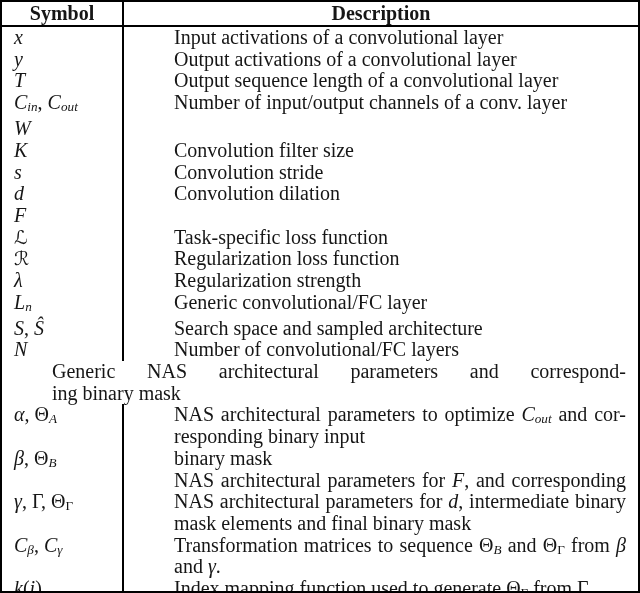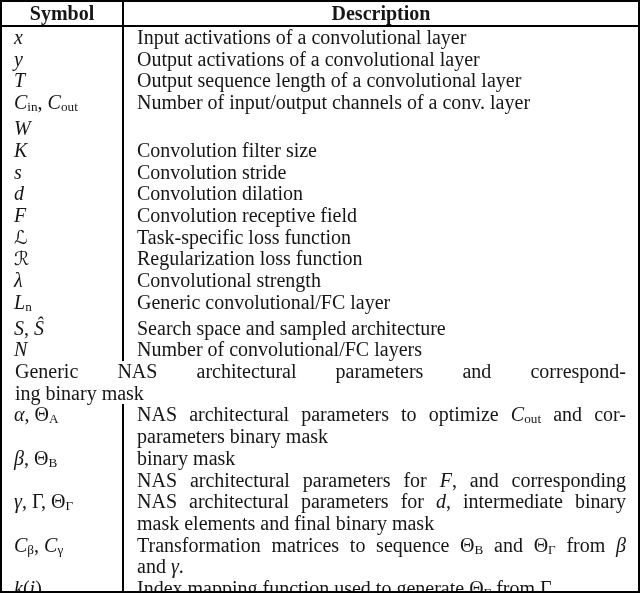--- a/index.html
+++ b/index.html
@@ -45,30 +45,31 @@
     white-space: nowrap;
   }
   .dcell {
     flex: 1;
     padding: 0 12px 0 13px;
   }
 
   .line {
     height: var(--lh);
     line-height: var(--lh);
+    margin-left: 37px;
   }
   .line.j {
     text-align: justify;
     text-align-last: justify;
   }
 
   
   .sn    { font-style: normal; }
   .si    { font-style: italic; }
-  .ssub  { font-size: 66%; vertical-align: -0.18em; letter-spacing: 0; }
+  .ssub  { font-style: italic; font-size: 66%; vertical-align: -0.18em; letter-spacing: 0; }
   .ssubn { font-style: normal; font-size: 66%; vertical-align: -0.18em; }
   .scal  { font-style: normal; font-family: "DejaVu Sans", "DejaVu Serif", serif; font-size: 95%; }
 </style>
 </head>
 <body>
 
 <div class="table">
   <div class="header">
     <div class="hcell sym">Symbol</div>
     <div class="hcell desc">Description</div>
@@ -114,40 +115,37 @@
         </div>
       </div>
       <div class="row">
         <div class="scell"><span class="si">d</span></div>
         <div class="dcell">
           <div class="line"><span class="sn">Convolution dilation</span></div>
         </div>
       </div>
       <div class="row">
         <div class="scell"><span class="si">F</span></div>
-        <div class="dcell">
-          <div class="line"><span class="sn">Convolution receptive field</span></div>
-        </div>
       </div>
       <div class="row">
         <div class="scell"><span class="scal">ℒ</span></div>
         <div class="dcell">
           <div class="line"><span class="sn">Task-specific loss function</span></div>
         </div>
       </div>
       <div class="row">
         <div class="scell"><span class="scal">ℛ</span></div>
         <div class="dcell">
           <div class="line"><span class="sn">Regularization loss function</span></div>
         </div>
       </div>
       <div class="row">
         <div class="scell"><span class="si">λ</span></div>
         <div class="dcell">
-          <div class="line"><span class="sn">Convolutional strength</span></div>
+          <div class="line"><span class="sn">Regularization strength</span></div>
         </div>
       </div>
       <div class="row">
         <div class="scell"><span class="si">L</span><span class="ssub">n</span></div>
         <div class="dcell">
           <div class="line"><span class="sn">Generic convolutional/FC layer</span></div>
         </div>
       </div>
       <div class="row">
         <div class="scell"><span class="si">S</span><span class="sn">, </span><span class="si">Ŝ</span></div>
@@ -164,21 +162,21 @@
       <div class="row">
         <div class="dcell">
           <div class="line j"><span class="sn">Generic NAS architectural parameters and correspond-</span></div>
           <div class="line"><span class="sn">ing binary mask</span></div>
         </div>
       </div>
       <div class="row">
         <div class="scell"><span class="si">α</span><span class="sn">, </span><span class="sn">Θ</span><span class="ssub">A</span></div>
         <div class="dcell">
           <div class="line j"><span class="sn">NAS architectural parameters to optimize </span><span class="si">C</span><span class="ssub">out</span><span class="sn"> and cor-</span></div>
-          <div class="line"><span class="sn">parameters binary mask</span></div>
+          <div class="line"><span class="sn">responding binary input</span></div>
         </div>
       </div>
       <div class="row">
         <div class="scell"><span class="si">β</span><span class="sn">, </span><span class="sn">Θ</span><span class="ssub">B</span></div>
         <div class="dcell">
           <div class="line"><span class="sn">binary mask</span></div>
           <div class="line j"><span class="sn">NAS architectural parameters for </span><span class="si">F</span><span class="sn">, and corresponding</span></div>
         </div>
       </div>
       <div class="row">

